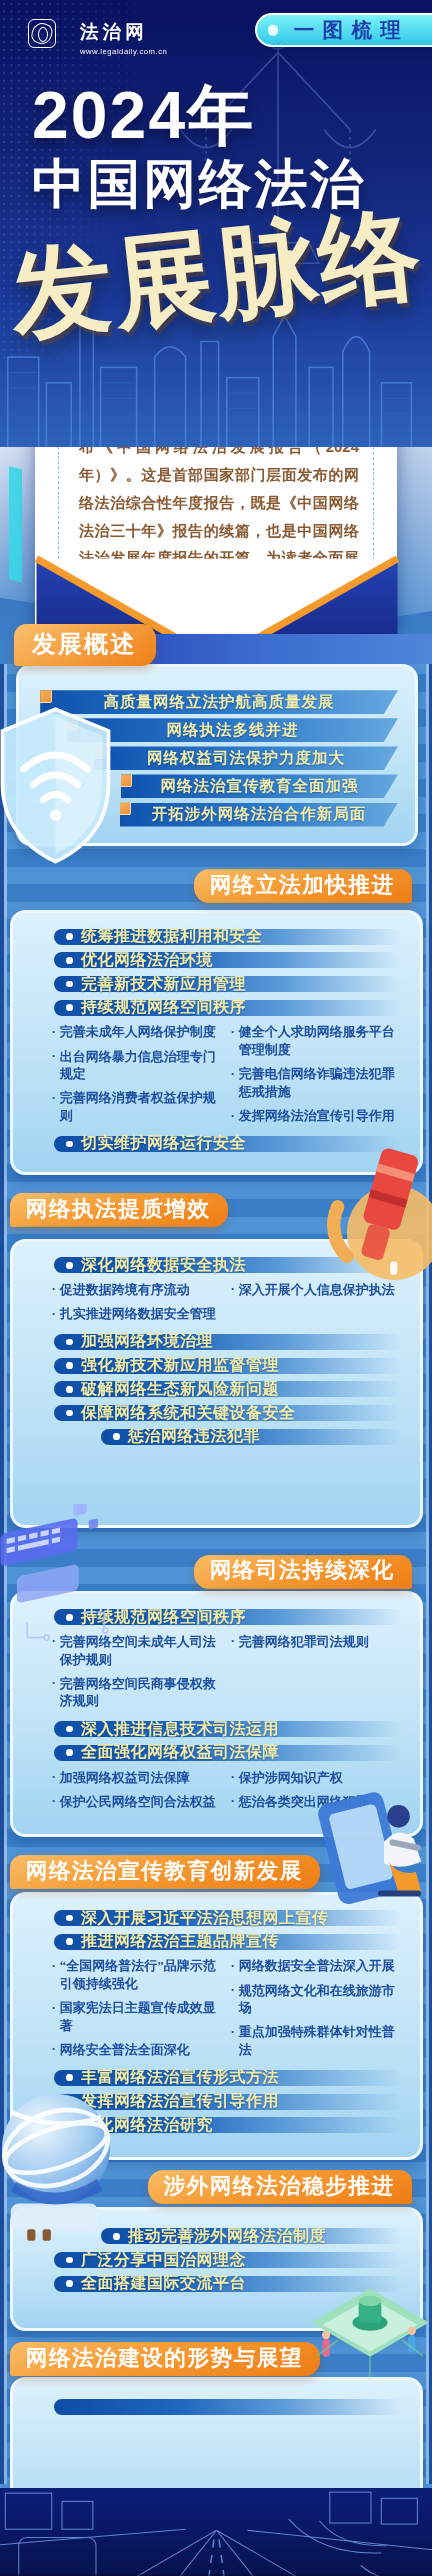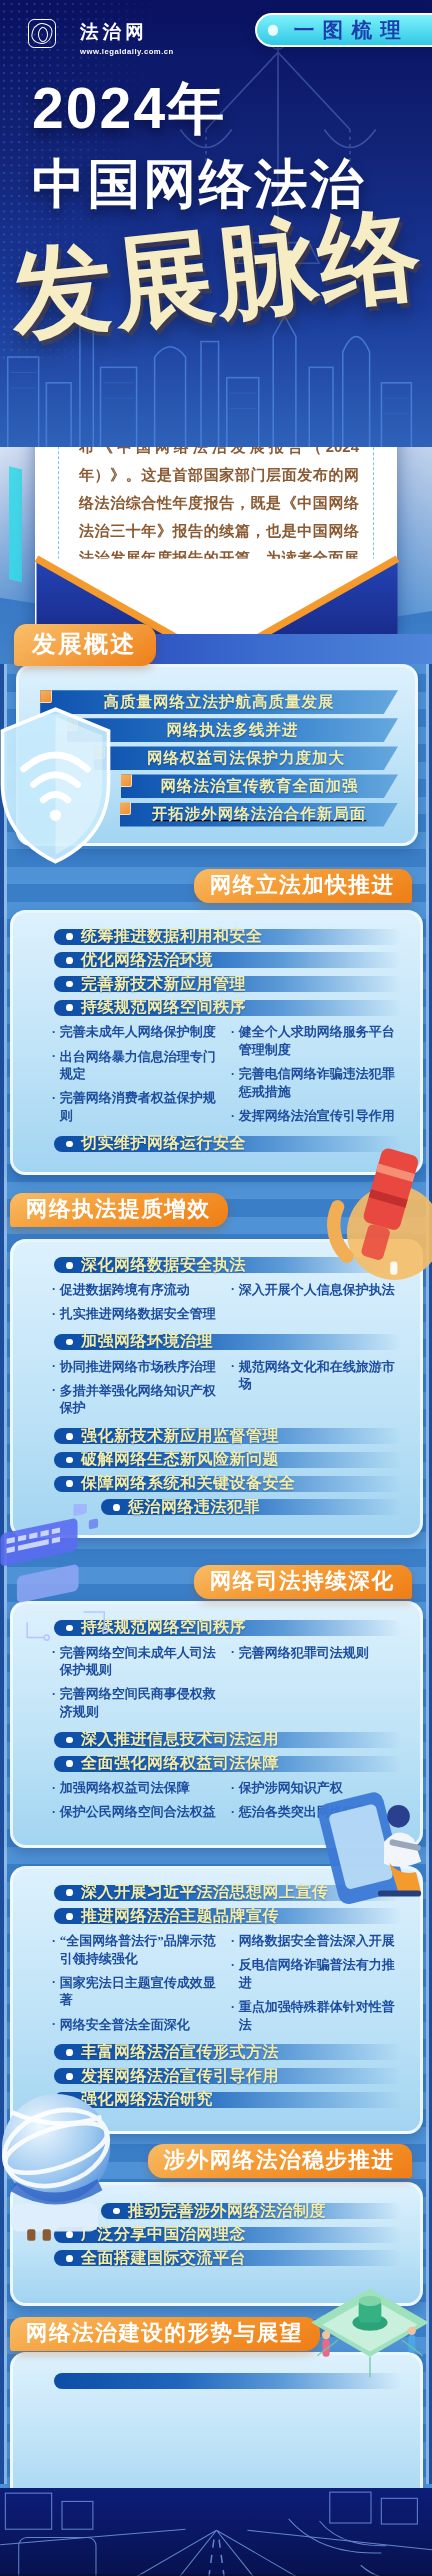--- a/index.html
+++ b/index.html
@@ -25,30 +25,30 @@
     -webkit-mask-image:linear-gradient(100deg,#000 20%,rgba(0,0,0,0) 75%);
             mask-image:linear-gradient(100deg,#000 20%,rgba(0,0,0,0) 75%); }
   .scales { position:absolute; left:170px; top:20.6px; opacity:.35; }
   .skyline { position:absolute; left:0; bottom:-3.1px; opacity:.85; }
 
   .logo { position:absolute; top:18.5px; left:28px; color:#fff; display:flex; gap:24px; align-items:flex-start; }
   .logo-seal { width:28px; height:29px; border:1.5px solid #fff; border-radius:6.2px; position:relative; overflow:hidden; flex:0 0 auto; }
   .logo-seal::before { content:""; position:absolute; inset:3.1px; border:1.5px solid #fff; border-radius:50% 40% 50% 40%; transform:rotate(18deg); }
   .logo-seal::after  { content:""; position:absolute; left:9.3px; top:7.2px; width:8.2px; height:13.4px; border:1.5px solid #fff; border-radius:50%; }
   .logo-name { font-size:18.5px; font-weight:800; letter-spacing:4.1px; font-family:"Liberation Serif",serif; }
-  .logo-url  { font-size:7.7px; font-weight:700; letter-spacing:0.5px; margin-top:3.1px; }
+  .logo-url  { font-size:7.7px; font-weight:400; letter-spacing:0.5px; margin-top:3.1px; }
 
   .badge { position:absolute; top:13.4px; right:0; height:34px; padding:0 24px 0 37px;
     background:linear-gradient(180deg,#7df2fb,#31c8e6); border:2.6px solid #fff; border-right:none;
     border-radius:19.6px 0 0 19.6px; display:flex; align-items:center; box-shadow:0 4.1px 8.2px rgba(0,20,80,.35); }
   .badge::before { content:""; position:absolute; left:11.3px; top:50%; transform:translateY(-50%);
     width:10.3px; height:10.3px; border-radius:50%; background:#eafcff; }
   .badge span { font-size:20.6px; font-weight:800; color:#1d3fae; letter-spacing:8.2px; font-family:"Liberation Serif",serif; }
 
-  .t1 { position:absolute; top:71px; left:32px; font-size:57px; font-weight:800; color:#fff;
+  .t1 { position:absolute; top:71px; left:32px; font-size:66px; font-weight:800; color:#fff;
         letter-spacing:2.1px; text-shadow:0 6.2px 11.3px rgba(0,0,30,.5); }
   .t2 { position:absolute; top:149px; left:32px; font-size:53px; font-weight:800; color:#fff;
         letter-spacing:2.6px; text-shadow:0 6.2px 11.3px rgba(0,0,30,.5); }
   .t3 { position:absolute; top:222px; left:0; width:100%; text-align:center;
         font-family:"Liberation Serif",serif; font-size:101px; line-height:1.05; font-weight:900;
         color:#f6edc4; transform:rotate(-6deg); letter-spacing:2.1px;
         text-shadow:2.6px 4.6px 0 rgba(125,75,10,.35), 0 11.3px 17.5px rgba(0,0,0,.35); }
 
   
   .intro { position:relative; height:217px; z-index:2;
@@ -89,21 +89,21 @@
   .ov-card { margin-top:7.2px; margin-left:15.5px; margin-right:15.5px; min-height:180px; padding-top:23px; }
   .ov-item { position:relative; height:24px; margin:0 3.1px 4.1px 6.2px; display:flex; align-items:center; justify-content:center;
     background:linear-gradient(90deg,#0e52ae,#2f7ccb 55%,#66a8de);
     clip-path:polygon(0 0,100% 0,calc(100% - 14.4px) 100%,0 100%); }
   .ov-item .t { font-size:15.5px; font-weight:800; color:#f2edaa; letter-spacing:1px; text-shadow:0 1px 1.5px rgba(5,35,85,.4); }
   .ov-item .sq { position:absolute; left:-6.2px; top:-5.2px; width:17.5px; height:17.5px; border-radius:2.6px;
     background:linear-gradient(145deg,#f8be70,#ef9136); border:1px solid rgba(255,255,255,.55); }
   .ov-item:nth-child(2){ margin-left:33px; }
   .ov-item:nth-child(3){ margin-left:60px; }
   .ov-item:nth-child(4){ margin-left:87px; }
-  .ov-item:nth-child(5){ margin-left:86px;text-decoration:underline; }
+  .ov-item:nth-child(5){ margin-left:86px; }
 
   
   .section-header { position:relative; z-index:4; width:fit-content; line-height:1;
     padding:5.7px 17.5px 6.7px 15.5px; font-size:21.6px; font-weight:800; color:#fff; letter-spacing:1.5px;
     font-family:"Liberation Serif",serif;
     background:linear-gradient(160deg,#f9bc66 0%,#f59a33 45%,#ef7d15 100%);
     box-shadow:0 3.6px 8.2px rgba(150,70,0,.3); }
   .hl { margin-left:10.3px; border-radius:12.4px 15.5px 15.5px 3.1px;text-align:right; }
   .hr { margin-left:auto; margin-right:21px; border-radius:15.5px 12.4px 3.1px 15.5px; }
 
@@ -338,29 +338,20 @@
               <div class="sub">扎实推进网络数据安全管理</div>
             </div>
             <div class="col">
               <div class="sub">深入开展个人信息保护执法</div>
             </div>
           </div>
           <div class="pill">
             <span class="b"></span>
             <span class="t">加强网络环境治理</span>
           </div>
-          <div class="subs">
-            <div class="col">
-              <div class="sub">协同推进网络市场秩序治理</div>
-              <div class="sub">多措并举强化网络知识产权保护</div>
-            </div>
-            <div class="col">
-              <div class="sub">规范网络文化和在线旅游市场</div>
-            </div>
-          </div>
           <div class="pill">
             <span class="b"></span>
             <span class="t">强化新技术新应用监督管理</span>
           </div>
           <div class="pill">
             <span class="b"></span>
             <span class="t">破解网络生态新风险新问题</span>
           </div>
           <div class="pill indent1">
             <span class="b"></span>
@@ -402,38 +393,39 @@
               <div class="sub">保护公民网络空间合法权益</div>
             </div>
             <div class="col">
               <div class="sub">保护涉网知识产权</div>
               <div class="sub">惩治各类突出网络犯罪</div>
             </div>
           </div>
         </div>
       </section>
       <section class="block education">
+        <div class="section-header hl">网络法治宣传教育创新发展</div>
         <div class="card card-education">
           <div class="pill">
             <span class="b"></span>
             <span class="t">深入开展习近平法治思想网上宣传</span>
           </div>
           <div class="pill">
             <span class="b"></span>
             <span class="t">推进网络法治主题品牌宣传</span>
           </div>
           <div class="subs">
             <div class="col">
               <div class="sub">“全国网络普法行”品牌示范引领持续强化</div>
               <div class="sub">国家宪法日主题宣传成效显著</div>
               <div class="sub">网络安全普法全面深化</div>
             </div>
             <div class="col">
               <div class="sub">网络数据安全普法深入开展</div>
-              <div class="sub">反电信网络诈骗普法有力推进</div>
+              <div class="sub">规范网络文化和在线旅游市场</div>
               <div class="sub">重点加强特殊群体针对性普法</div>
             </div>
           </div>
           <div class="pill">
             <span class="b"></span>
             <span class="t">丰富网络法治宣传形式方法</span>
           </div>
           <div class="pill">
             <span class="b"></span>
             <span class="t">发挥网络法治宣传引导作用</span>

